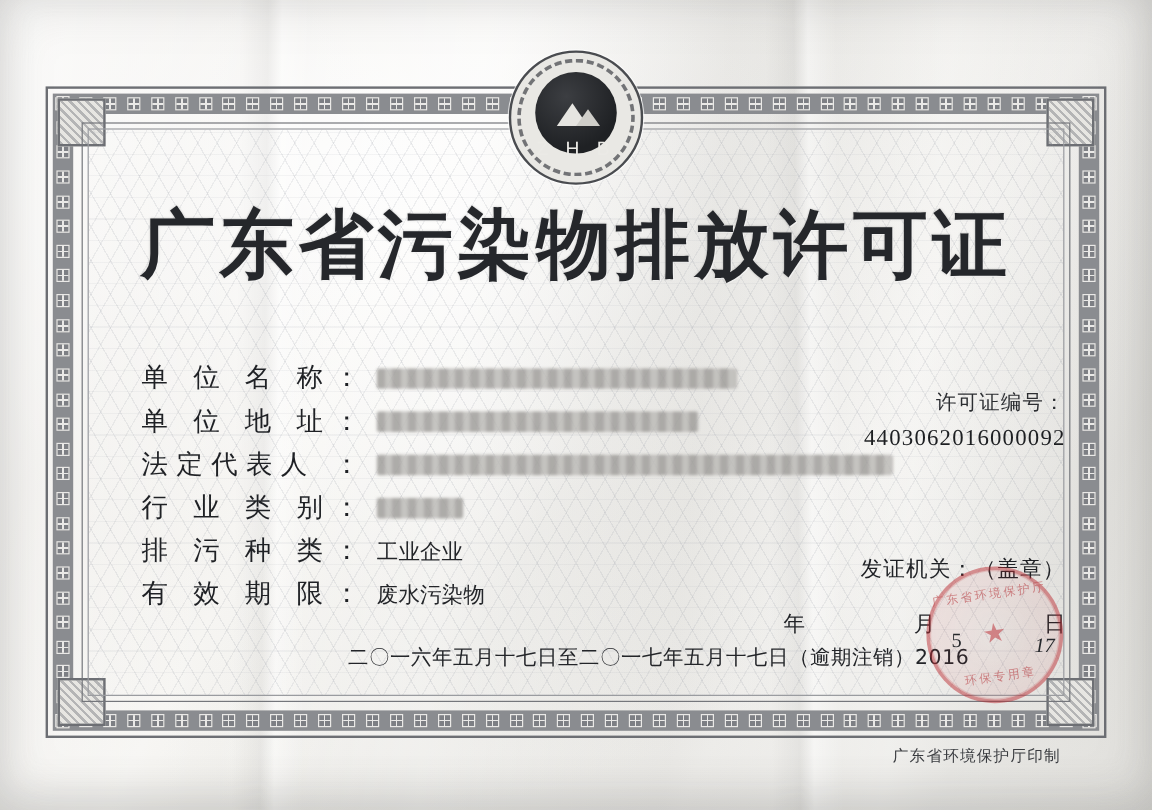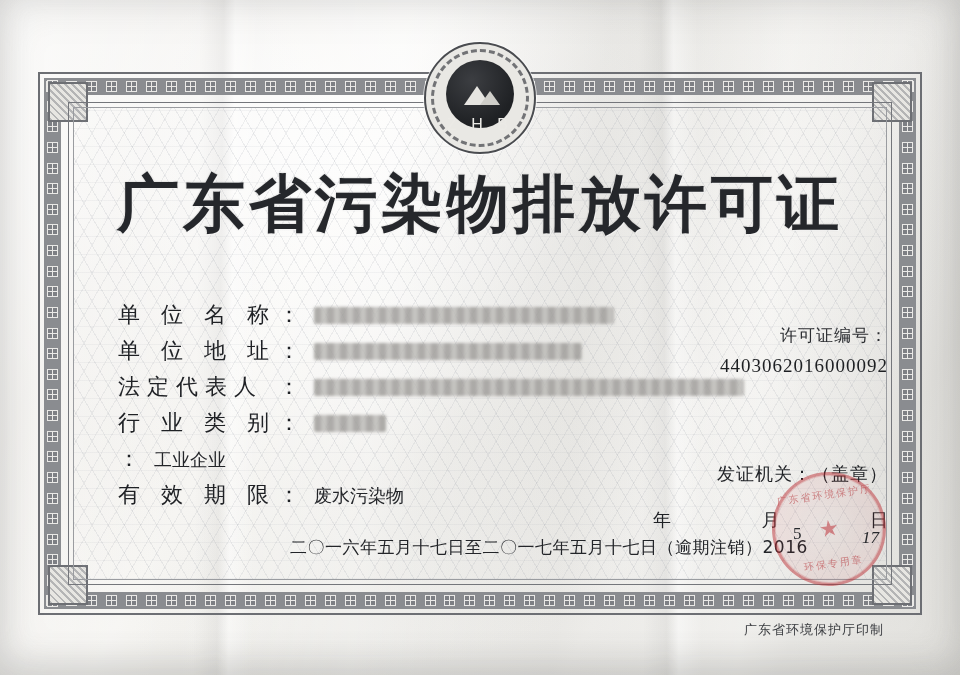--- a/index.html
+++ b/index.html
@@ -557,20 +557,21 @@
         <div class="field-label">法定代表人</div>
         <div class="field-colon">：</div>
         <div class="field-value"><span class="redacted" style="width: 430px;"></span></div>
       </div>
       <div class="field-row">
         <div class="field-label">行 业 类 别</div>
         <div class="field-colon">：</div>
         <div class="field-value"><span class="redacted" style="width: 72px;"></span></div>
       </div>
       <div class="field-row">
+        <div class="field-label">排 污 种 类</div>
         <div class="field-colon">：</div>
         <div class="field-value">工业企业</div>
       </div>
       <div class="field-row">
         <div class="field-label">有 效 期 限</div>
         <div class="field-colon">：</div>
         <div class="field-value">废水污染物</div>
       </div>
     </div>
 

